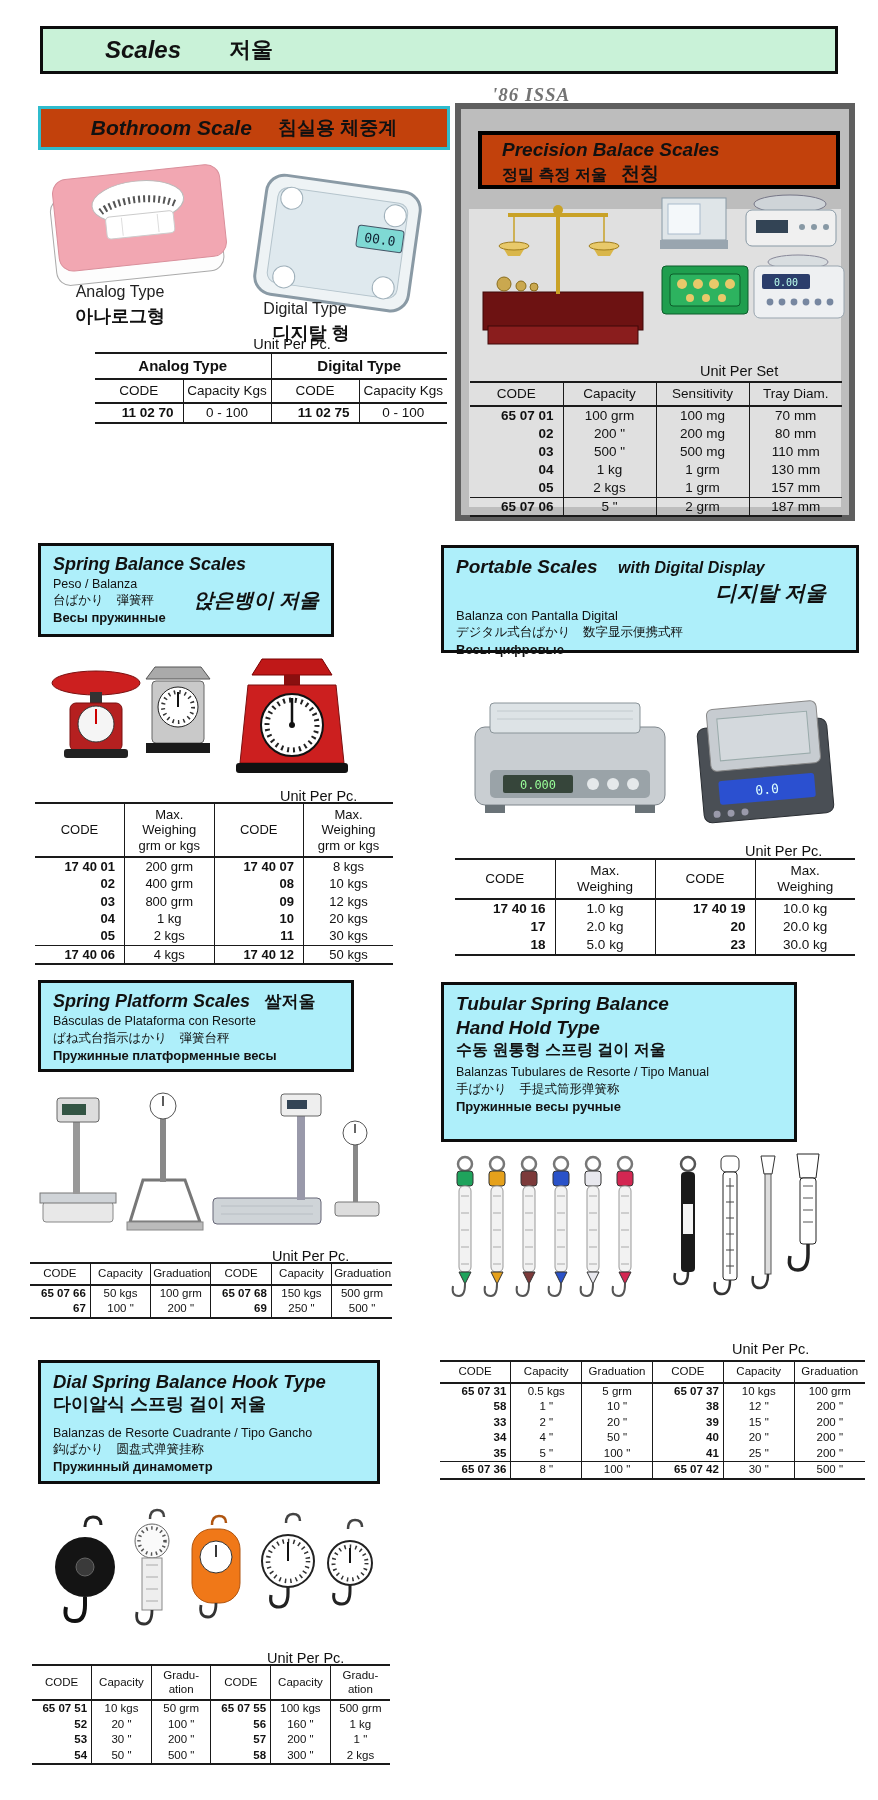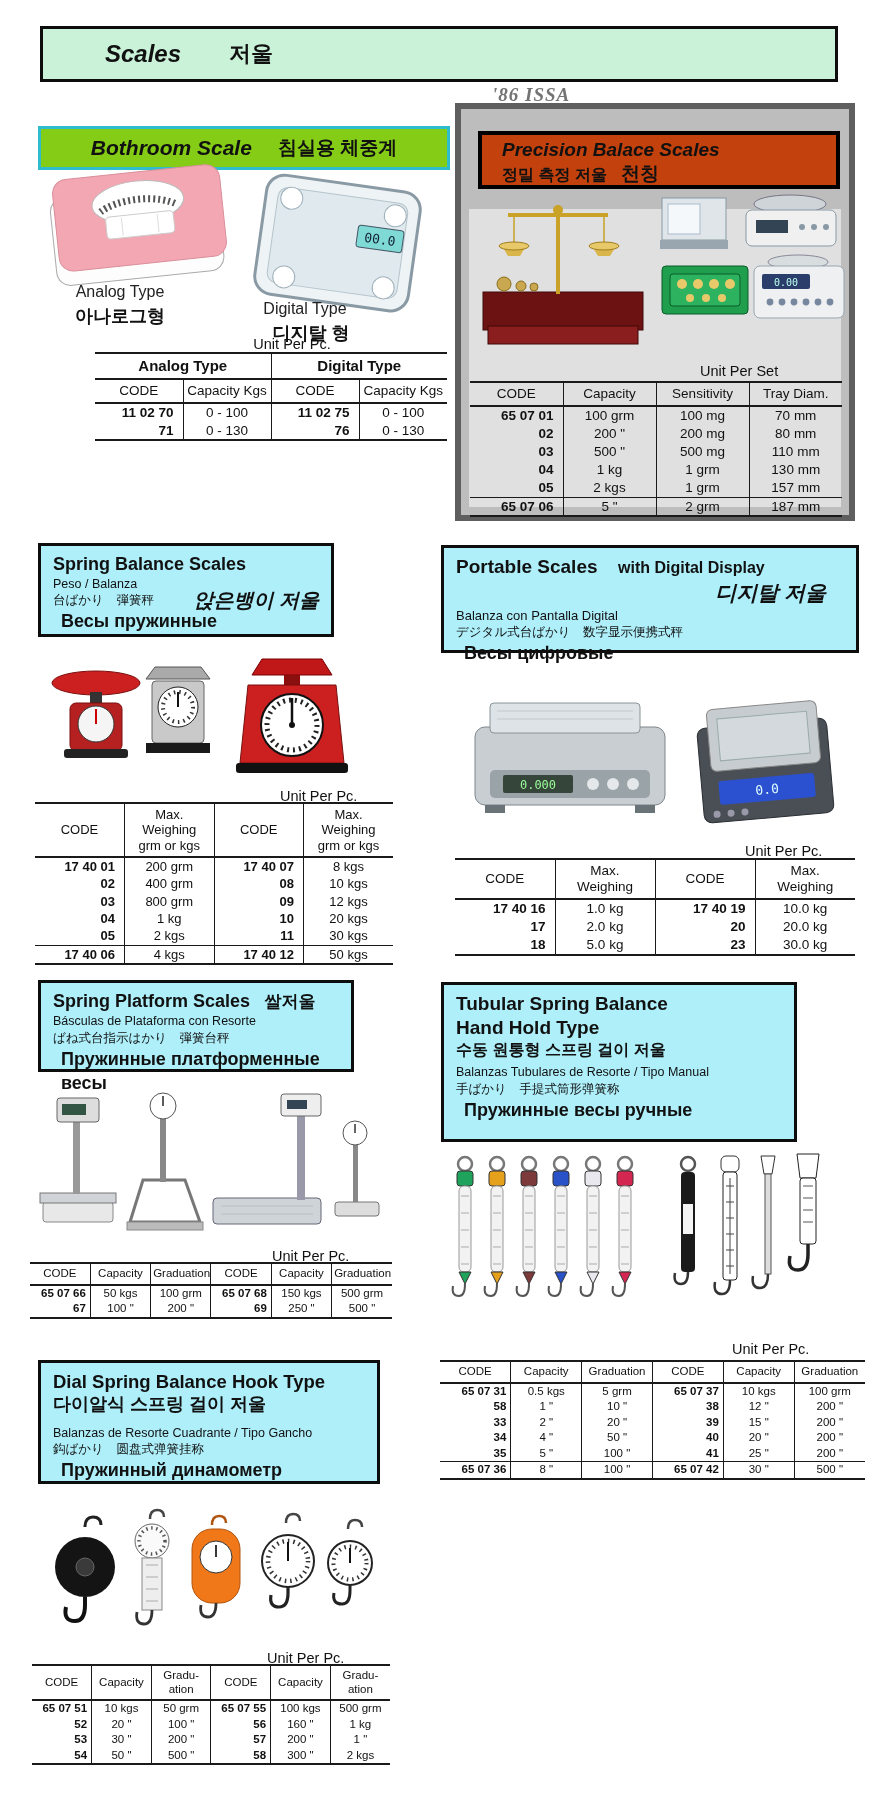--- a/index.html
+++ b/index.html
@@ -1,33 +1,33 @@
 <!DOCTYPE html>
 <html><head>
 <meta charset="utf-8">
 <style>
   html,body{margin:0;padding:0;}
   body{font-family:"Liberation Sans",sans-serif;background:#9a9a9a;}
   #page{position:relative;width:878px;height:1800px;background:#ffffff;margin:0 auto;overflow:hidden;color:#111;}
   .abs{position:absolute;}
 
   
-  #top-bar{left:40px;top:26px;width:798px;height:56px;background:#c9f2d8;border:3px solid #0d0d0d;display:flex;align-items:center;gap:48px;padding-left:62px;box-sizing:border-box;}
+  #top-bar{left:40px;top:26px;width:798px;height:48px;background:#c9f2d8;border:3px solid #0d0d0d;display:flex;align-items:center;gap:48px;padding-left:62px;box-sizing:border-box;}
   #top-bar .t-en{font-style:italic;font-weight:bold;font-size:24px;}
   #top-bar .t-kr{font-weight:bold;font-size:22px;}
 
-  #bath-hdr{left:38px;top:106px;width:412px;height:44px;background:#84cc16;border:3px solid #2fbccd;display:flex;align-items:center;justify-content:center;gap:26px;box-sizing:border-box;margin-top:20px;}
+  #bath-hdr{left:38px;top:106px;width:412px;height:44px;background:#c2410c;border:3px solid #2fbccd;display:flex;align-items:center;justify-content:center;gap:26px;box-sizing:border-box;}
   #bath-hdr .t-en{font-style:italic;font-weight:bold;font-size:21px;}
   #bath-hdr .t-kr{font-weight:bold;font-size:19px;}
 
   .cyan-box{background:#aeeffa;border:3px solid #0d0d0d;box-sizing:border-box;padding:7px 12px;}
-  .cyan-box .big{font-weight:bold;font-size:18px;line-height:1.25;}
+  .cyan-box .big{font-style:italic;font-weight:bold;font-size:18px;line-height:1.25;}
   .cyan-box .med{font-weight:bold;font-size:16px;line-height:1.3;}
   .cyan-box .sml{font-size:12.5px;line-height:1.35;}
-  .cyan-box .smlb{font-size:18px;font-weight:bold;line-height:1.35;margin-left:8px;}
+  .cyan-box .smlb{font-size:13px;font-weight:bold;line-height:1.35;}
 
   
   #prec-panel{left:455px;top:103px;width:400px;height:418px;background:#bdbdbd;border:6px solid #5f5f5f;box-sizing:border-box;}
   #prec-inner{position:absolute;left:8px;top:100px;right:8px;bottom:8px;background:#e0e0e0;}
   #issa-label{left:492px;top:84px;font-family:"Liberation Serif",serif;font-style:italic;font-weight:bold;font-size:19px;color:#737373;letter-spacing:1px;}
   #prec-hdr{left:478px;top:131px;width:362px;height:58px;background:#c2410c;border:4px solid #000;box-sizing:border-box;padding:4px 0 0 20px;}
   #prec-hdr .l1{font-style:italic;font-weight:bold;font-size:19px;}
   #prec-hdr .l2{font-weight:bold;font-size:16px;}
   #prec-hdr .l2 .big2{font-size:19px;margin-left:14px;}
 
@@ -110,26 +110,20 @@
           <th class="vl">CODE</th>
           <th class="vl">Capacity Kgs</th>
           <th class="vl">CODE</th>
           <th>Capacity Kgs</th>
         </tr>
         <tr>
           <td class="c vl">11 02 70</td>
           <td class="v vl">0 - 100</td>
           <td class="c vl">11 02 75</td>
           <td class="v">0 - 100</td>
-        </tr>
-        <tr>
-          <td class="c vl">71</td>
-          <td class="v vl">0 - 130</td>
-          <td class="c vl">76</td>
-          <td class="v">0 - 130</td>
         </tr>
       </tbody>
     </table>
 
   <div class="abs" id="prec-panel">
     <div id="prec-inner"></div>
   </div>
   <div class="abs" id="issa-label">'86 ISSA</div>
   <div class="abs" id="prec-hdr">
     <div class="l1">Precision Balace Scales</div>

